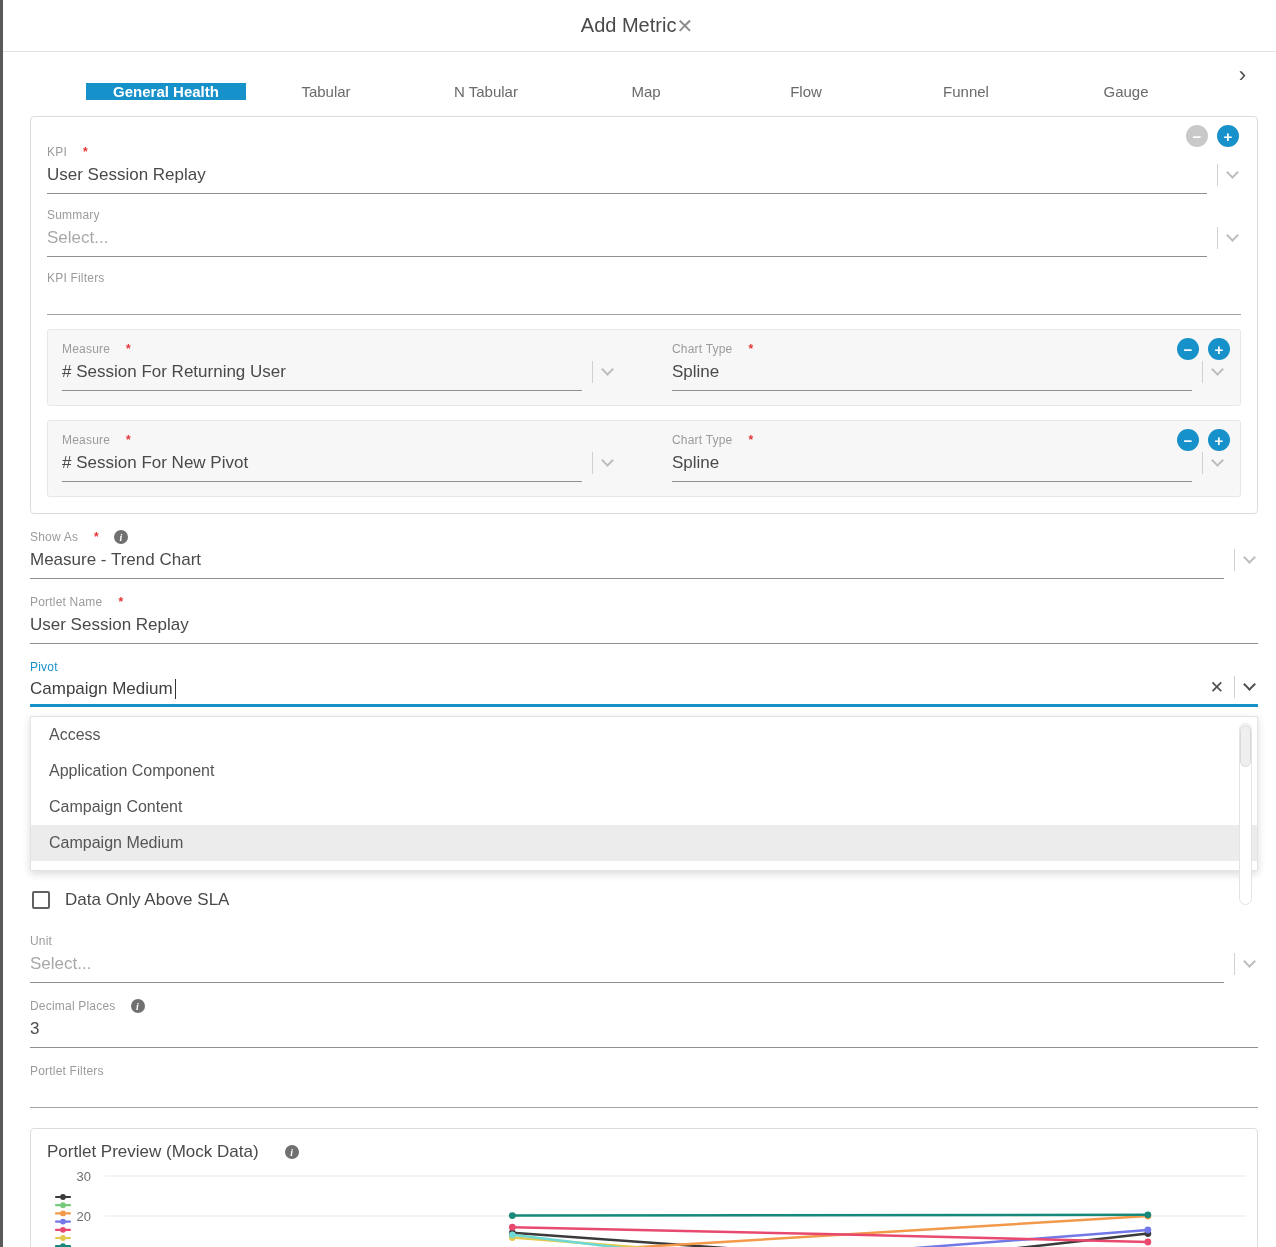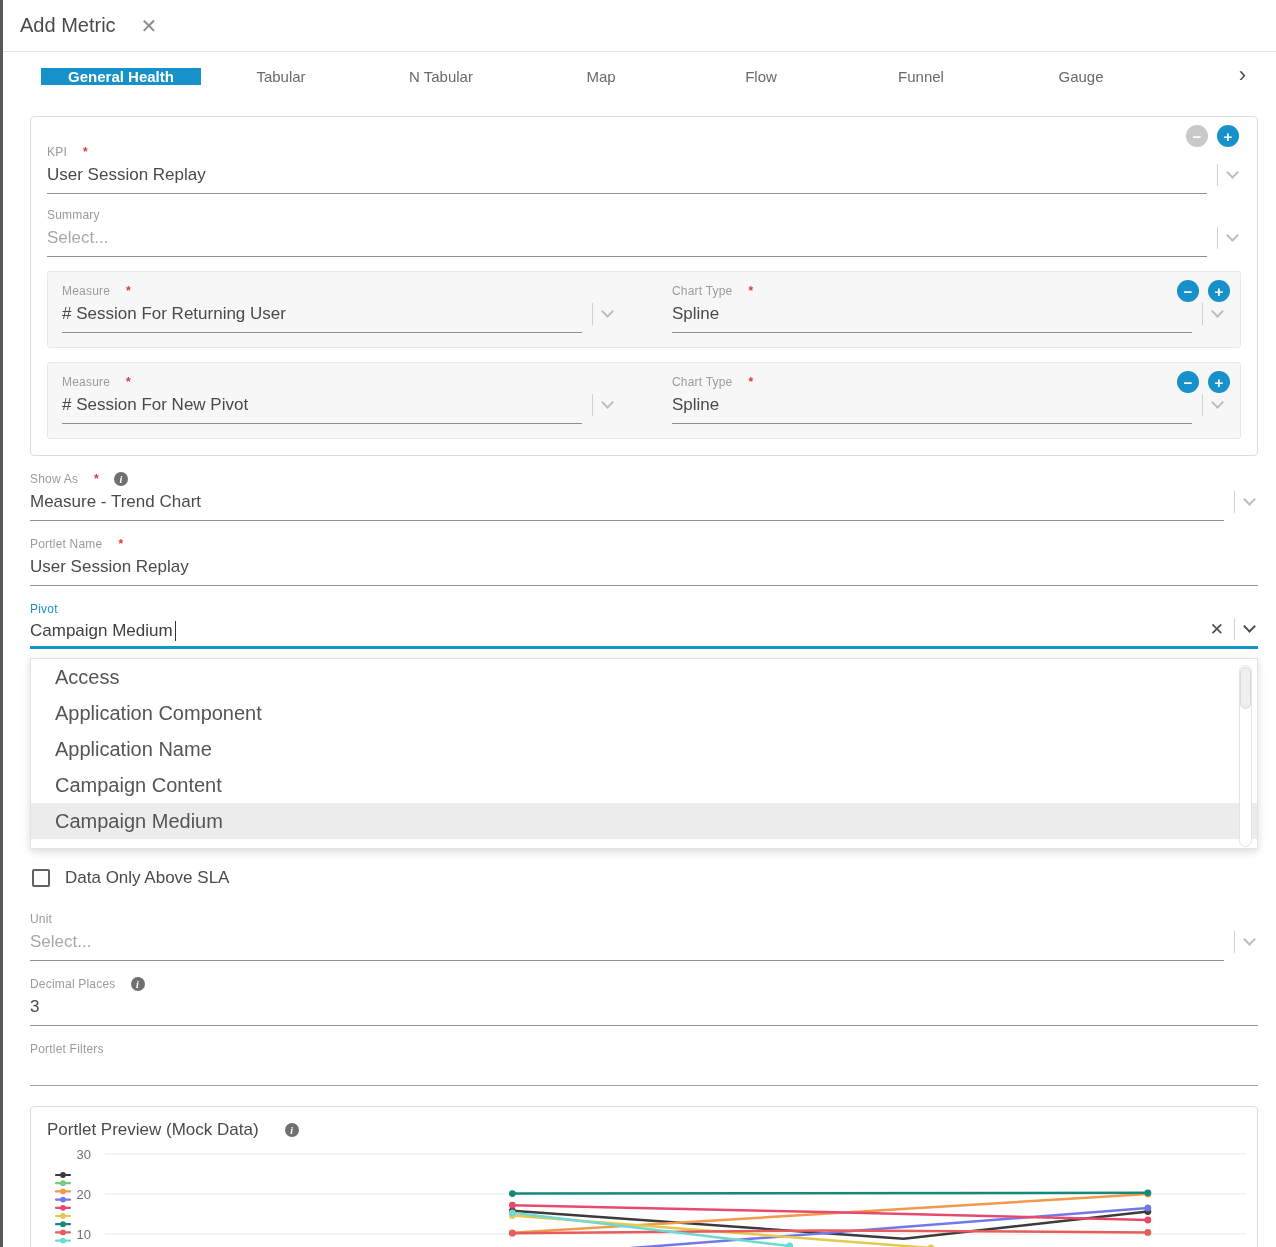--- a/index.html
+++ b/index.html
@@ -1,27 +1,27 @@
 <!DOCTYPE html>
 <html><head>
 <meta charset="utf-8">
 <style>
   * { margin:0; padding:0; box-sizing:border-box; }
   html,body { width:1276px; height:1247px; overflow:hidden; background:#fff;
     font-family:"Liberation Sans","DejaVu Sans",sans-serif; color:#4a4a4a; }
   .left-edge { position:fixed; left:0; top:0; width:3px; height:1247px; background:#595959; }
 
   
-  .modal-header { height:52px; display:flex; align-items:center; justify-content:flex-start;
-    padding:0 22px 0 20px; border-bottom:1px solid #e2e2e2;gap:25px; }
+  .modal-header { height:52px; display:flex; align-items:center; justify-content:center;
+    padding:0 22px 0 20px; border-bottom:1px solid #e2e2e2; }
   .modal-title { font-size:20px; color:#4a4a4a; }
   .close-x { font-size:20px; font-weight:bold; color:#8c8c8c; cursor:pointer; }
 
   
-  .tabbar { height:48px; display:flex; align-items:center; padding-left:41px; position:relative; }
+  .tabbar { height:48px; display:flex; align-items:flex-end; padding-left:86px; position:relative; }
   .tab { width:160px; display:flex; align-items:center; justify-content:center;
     font-size:15px; color:#6a6a6a; cursor:pointer; }
   .tab.active { background:#1791c9; color:#fff; font-weight:bold; }
   .more-tabs { position:absolute; right:30px; top:10px; font-size:22px; color:#4f4f4f; cursor:pointer; }
 
   
   .section { margin:0 18px 0 30px; }
   .label { font-size:12px; color:#9b9b9b; letter-spacing:.2px; display:flex; align-items:center; gap:15px;}
   .star { color:#e53535; font-weight:bold; font-size:12px; margin-left:1px;}
   .label.blue { color:#1791c9; }
@@ -60,22 +60,22 @@
   .mcol { flex:1; min-width:0; }
 
   .block { margin-top:16px; }
   .pivot-wrap { border-bottom:3px solid #1791c9; display:flex; align-items:flex-end; margin-top:2px; }
   .pivot-text { flex:1; font-size:17px; color:#3f3f3f; padding-bottom:5px; display:flex; align-items:center;}
   .caret { display:inline-block; width:1px; height:20px; background:#333; margin-left:2px; }
 
   
   .dropdown { margin:9px 18px 0 30px; background:#fff; border:1px solid #e3e3e3;
     box-shadow:0 3px 8px rgba(0,0,0,.14); position:relative; }
-  .dd-item { height:36px; display:flex; align-items:center; padding-left:24px;
-    font-size:20px; color:#555; cursor:pointer; }
+  .dd-item { height:36px; display:flex; align-items:center; padding-left:18px;
+    font-size:16px; color:#555; cursor:pointer; }
   .dd-item.hl { background:#ececec; }
   .dd-clip { height:9px; overflow:hidden; }
   .dd-scroll-track { position:absolute; top:6px; right:5px; width:13px; height:182px;
     border:1px solid #e3e3e3; border-radius:7px; background:#fff; }
   .dd-scroll-thumb { position:absolute; top:1px; left:0px; width:11px; height:42px;
     background:#efefef; border:1px solid #dadada; border-radius:6px; }
 
   
   .check-row { display:flex; align-items:center; gap:15px; margin:19px 18px 0 32px; }
   .checkbox { width:18px; height:18px; border:2px solid #616161; border-radius:2px; background:#fff; cursor:pointer;}
@@ -133,20 +133,26 @@
     <div class="label">Summary</div>
     <div class="field-row">
       <div class="grow-line value placeholder">Select...</div>
       <div class="adorn">
           <div class="vdiv"></div>
         <div class="chev"></div>
         </div>
     </div>
   </div>
 
+  <div class="fld">
+    <div class="label">KPI Filters</div>
+    <div class="field-row" style="margin-top:0;">
+      <div class="grow-line light" style="height:30px;"></div>
+    </div>
+  </div>
 
   <div class="measure-box">
     <div class="btn-pair">
       <div class="rbtn blue">−</div>
       <div class="rbtn blue">+</div>
     </div>
     <div class="mcol">
       <div class="label">
         <span>Measure</span>
           <span class="star">*</span>
@@ -244,21 +250,20 @@
       <span class="clear-x">✕</span>
       <div class="vdiv"></div>
       <div class="chev dark"></div>
     </div>
   </div>
 </div>
 
 <div class="dropdown">
   <div class="dd-item">Access</div>
   <div class="dd-item">Application Component</div>
-  <div class="dd-item">Application Name</div>
   <div class="dd-item">Campaign Content</div>
   <div class="dd-item hl">Campaign Medium</div>
   <div class="dd-clip"></div>
   <div class="dd-scroll-track">
     <div class="dd-scroll-thumb"></div>
   </div>
 </div>
 
 <div class="check-row">
   <div class="checkbox"></div>

